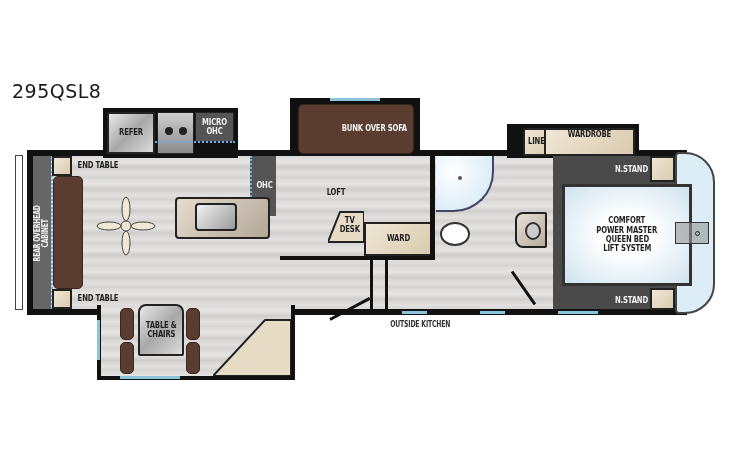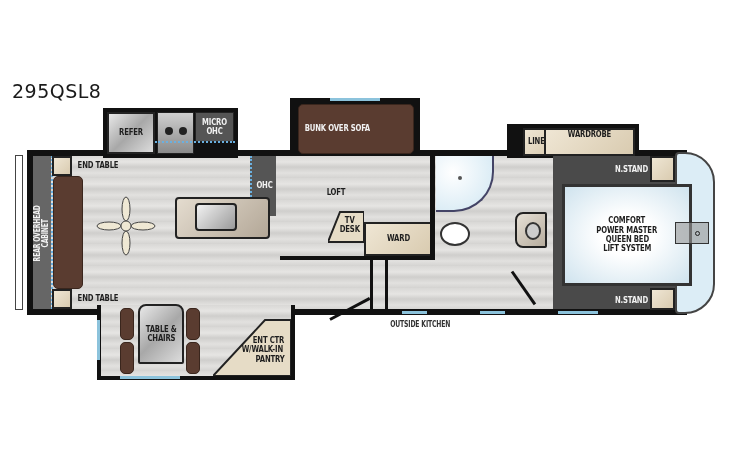--- a/index.html
+++ b/index.html
@@ -36,21 +36,21 @@
   <div style="position:absolute;left:21px;top:14px;width:8px;height:8px;border-radius:50%;background:#222;"></div>
 </div>
 <div class="abs" style="left:195px;top:112px;width:39px;height:30px;background:#555;border:1px solid #222;display:flex;flex-direction:column;justify-content:center;">
   <span class="lbl white">MICRO</span>
   <span class="lbl white">OHC</span>
 </div>
 <div class="abs" style="left:155px;top:141px;width:80px;height:2px;border-top:2px dotted #6ab0e0;"></div>
 
 <div class="abs wall" style="left:290px;top:98px;width:130px;height:60px;"></div>
 <div class="abs window" style="left:330px;top:98px;width:50px;height:3px;"></div>
-<div class="abs sofa" style="left:298px;top:104px;width:116px;height:50px;display:flex;align-items:center;justify-content:flex-start;">
+<div class="abs sofa" style="left:298px;top:104px;width:116px;height:50px;display:flex;align-items:center;justify-content:flex-end;">
   <span class="lbl white">BUNK OVER SOFA</span>
 </div>
 <div class="abs floor" style="left:280px;top:156px;width:150px;height:70px;"></div>
 <span class="abs lbl" style="left:325px;top:188px;">LOFT</span>
 
 <div class="abs dark dotted-blue" style="left:250px;top:156px;width:26px;height:60px;border-left:2px dotted #6ab0e0;border-right:none;display:flex;align-items:center;justify-content:center;background:#555;">
   <span class="lbl white">OHC</span>
 </div>
 
 <div class="abs" style="left:175px;top:197px;width:95px;height:42px;background:linear-gradient(135deg,#e4dccf,#b3a797);border:2px solid #222;border-radius:4px;"></div>
@@ -77,33 +77,28 @@
 </div>
 
 <div class="abs wall" style="left:97px;top:305px;width:198px;height:75px;"></div>
 <div class="abs floor" style="left:101px;top:305px;width:190px;height:71px;"></div>
 <div class="abs window" style="left:97px;top:320px;width:3px;height:40px;"></div>
 <div class="abs window" style="left:120px;top:376px;width:60px;height:3px;"></div>
 <div class="abs sofa" style="left:120px;top:308px;width:14px;height:32px;"></div>
 <div class="abs sofa" style="left:120px;top:342px;width:14px;height:32px;"></div>
 <div class="abs sofa" style="left:186px;top:308px;width:14px;height:32px;"></div>
 <div class="abs sofa" style="left:186px;top:342px;width:14px;height:32px;"></div>
-<div class="abs steel" style="left:138px;top:304px;width:46px;height:60px;border-radius:8px 8px 2px 2px;display:flex;flex-direction:column;align-items:center;justify-content:center;">
+<div class="abs steel" style="left:138px;top:304px;width:46px;height:52px;border-radius:8px 8px 2px 2px;display:flex;flex-direction:column;align-items:center;justify-content:center;">
   <span class="lbl">TABLE &amp;</span>
   <span class="lbl">CHAIRS</span>
 </div>
 <div class="abs" style="left:213px;top:318px;width:78px;height:58px;">
   <svg width="78" height="58" viewBox="0 0 78 58" style="position:absolute;left:0;top:0;">
     <polygon points="0,58 52,2 78,2 78,58" fill="#e6dcc6" stroke="#222" stroke-width="2"></polygon>
   </svg>
-  <div style="position:absolute;right:4px;top:18px;text-align:right;display:flex;flex-direction:column;align-items:flex-end;">
-    <span class="lbl">ENT CTR</span>
-    <span class="lbl">W/WALK-IN</span>
-    <span class="lbl">PANTRY</span>
-  </div>
 </div>
 
 <div class="abs" style="left:328px;top:210px;width:36px;height:34px;">
   <svg width="36" height="34" viewBox="0 0 36 34" style="position:absolute;left:0;top:0;">
     <polygon points="0,32 12,2 36,2 36,32" fill="#e6dcc6" stroke="#222" stroke-width="2"></polygon>
   </svg>
   <div style="position:absolute;left:10px;top:6px;display:flex;flex-direction:column;align-items:center;">
     <span class="lbl">TV</span>
     <span class="lbl">DESK</span>
   </div>

